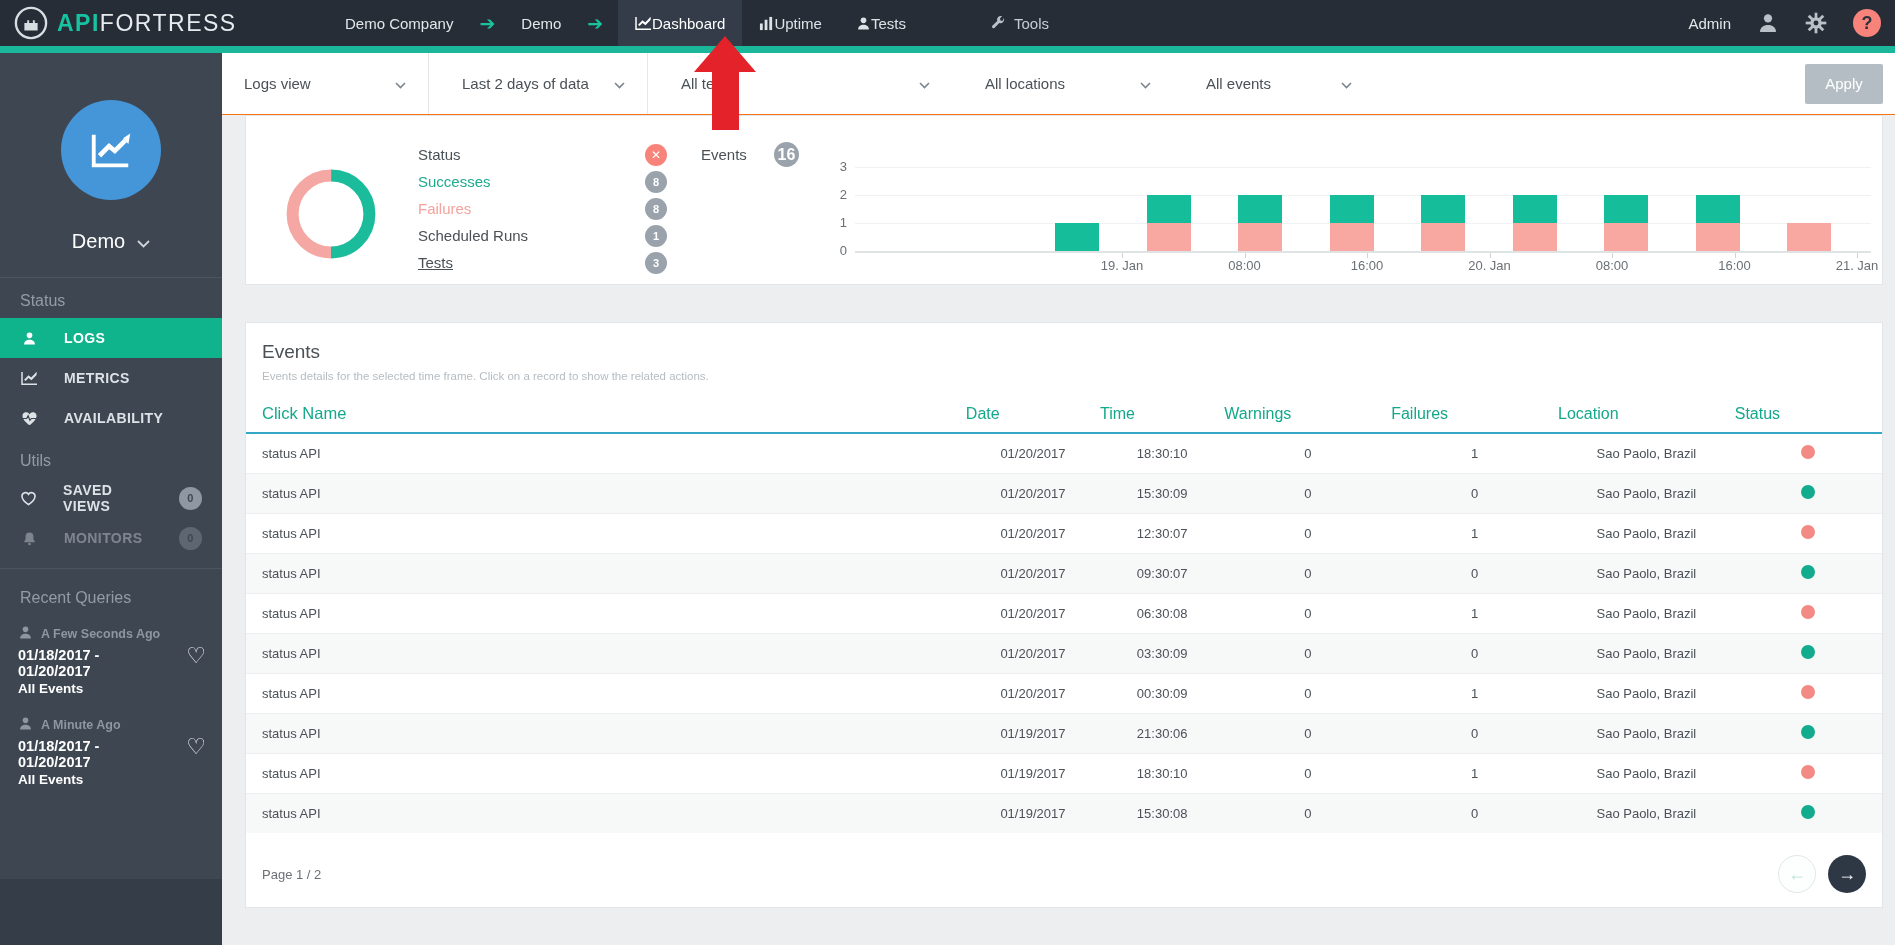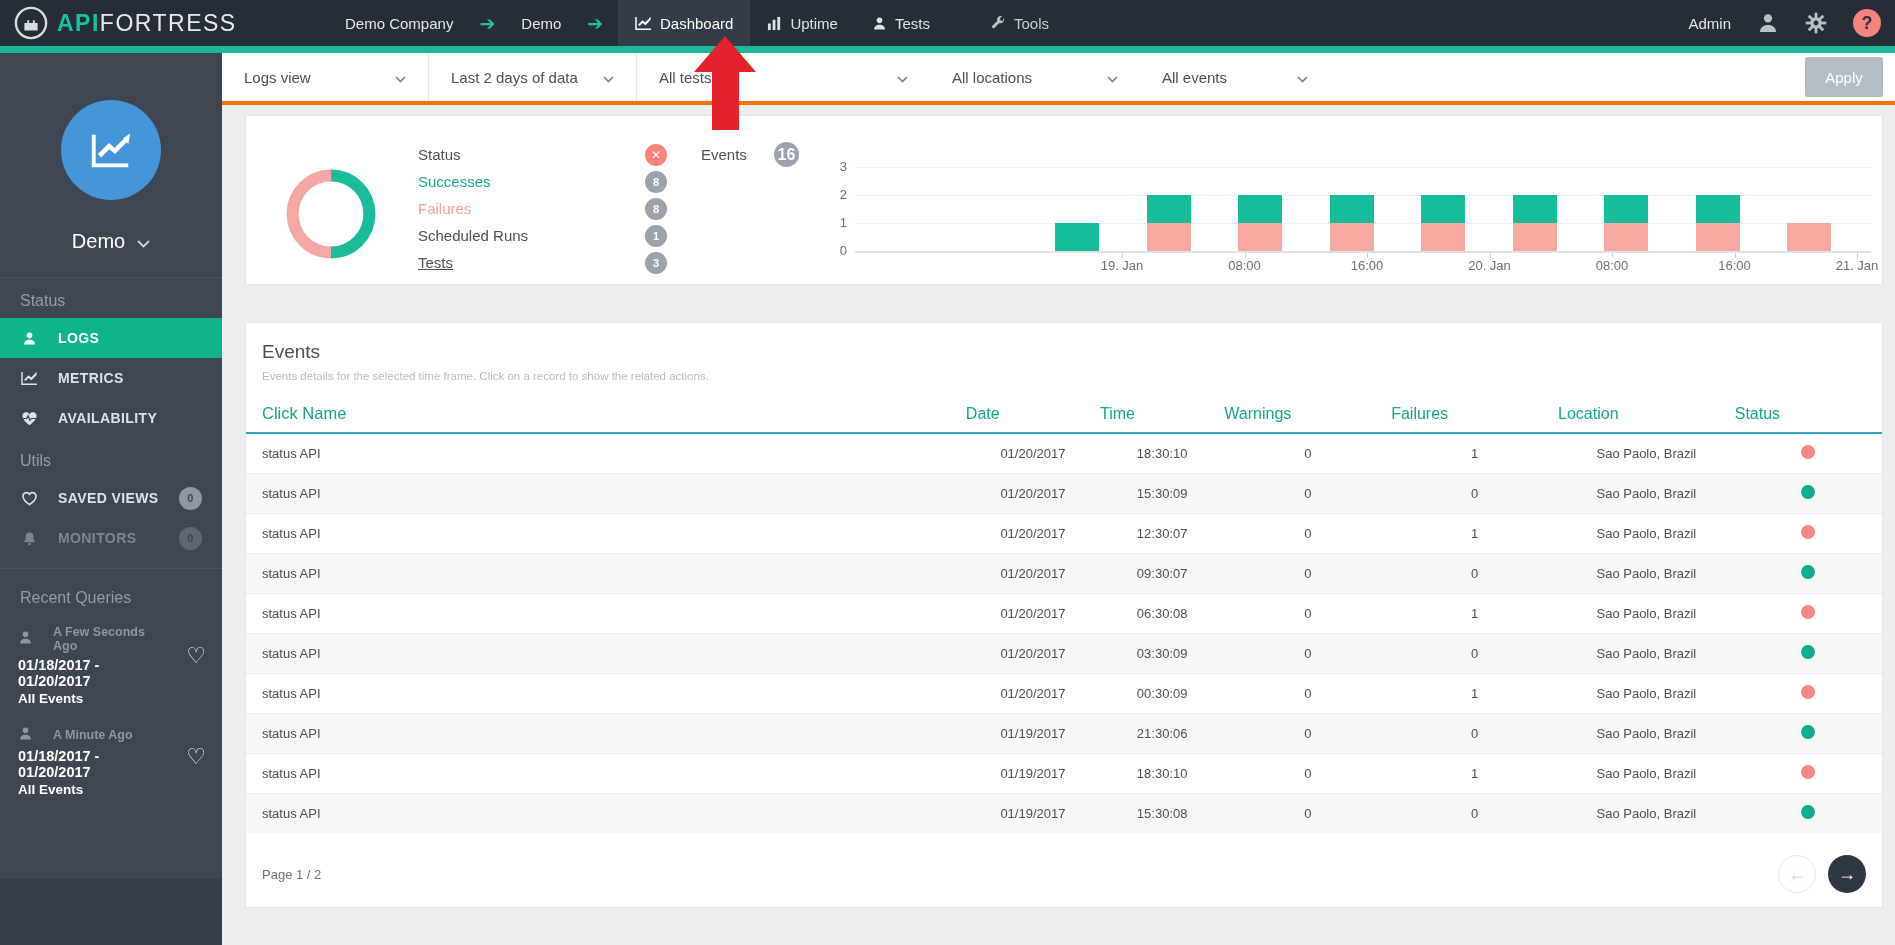--- a/index.html
+++ b/index.html
@@ -12,55 +12,55 @@
   
   .navbar { position:absolute; top:0; left:0; right:0; height:46px; background:#262d37; z-index:10; color:#dde2e7; }
   .logo { position:absolute; left:14px; top:0; height:46px; display:flex; align-items:center; gap:9px; }
   .logo-mark { width:34px; height:34px; }
   .logo-text { font-size:23px; letter-spacing:1.5px; font-weight:bold; color:#eef1f3; }
   .logo-text .api { color:#17c2a0; }
   .logo-text .fortress { font-weight:normal; color:#e7ebee; }
   .crumbs { position:absolute; left:345px; top:0; height:46px; display:flex; align-items:center; gap:26px; font-size:15px; color:#e3e7ea; }
   .crumb-arrow { color:#1cc29e; font-size:19px; font-weight:bold; }
   .nav-tabs { position:absolute; left:618px; top:0; height:46px; display:flex; }
-  .nav-tab { height:46px; display:flex; align-items:center; gap:8px; padding:0 17px; font-size:15px; color:#dde2e7; cursor:pointer; }
+  .nav-tab { height:46px; display:flex; align-items:center; padding:0 17px; font-size:15px; color:#dde2e7; cursor:pointer; }
   .nav-tab.active { background:#333c48; color:#fff; }
   .nav-tab svg { display:block; }
   .nav-tools { position:absolute; left:990px; top:0; height:46px; display:flex; align-items:center; gap:8px; font-size:15px; color:#c7cdd3; }
   .nav-right { position:absolute; right:14px; top:0; height:46px; display:flex; align-items:center; gap:26px; }
   .nav-user-label { font-size:15px; color:#e3e7ea; }
   .nav-icon { color:#b9c0c7; display:flex; align-items:center; cursor:pointer; }
   .help-bubble { width:28px; height:28px; border-radius:50%; background:#f8837b; color:#2b323c; font-weight:bold; font-size:18px; display:flex; align-items:center; justify-content:center; cursor:pointer; }
   
   .teal-strip { position:absolute; top:46px; left:0; right:0; height:7px; background:#1ab79a; z-index:6; }
   
-  .filterbar { position:absolute; top:53px; left:222px; right:0; height:52px; background:#fff; border-bottom:4px solid #f97316; display:flex; align-items:stretch; z-index:5; }
+  .filterbar { position:absolute; top:53px; left:222px; right:0; height:62px; background:#fff; border-bottom:1px solid #f97316; display:flex; align-items:stretch; z-index:5;gap:11px; }
   .fselect { display:flex; align-items:center; justify-content:space-between; padding:0 22px; color:#4a5156; font-size:15px; cursor:pointer; }
   .fselect .chev { color:#7c858c; margin-left:18px; }
   .fs-0 { width:207px; border-right:1px solid #e5e8e9; }
   .fs-1 { width:208px; border-right:1px solid #e5e8e9; }
   .fs-2 { width:293px; }
   .fs-3 { width:210px; }
   .fs-4 { width:190px; }
   .apply-btn { margin-left:auto; align-self:center; margin-right:12px; width:78px; height:40px; background:#b4bdc3; color:#fff; font-size:15px; border:none; border-radius:2px; cursor:pointer; }
   
   .sidebar { position:absolute; top:53px; left:0; bottom:0; width:222px; background:#3e4651; color:#e7ebee; z-index:4; }
   .project { text-align:center; padding-top:47px; }
   .project-avatar { width:100px; height:100px; border-radius:50%; background:#4596d8; margin:0 auto; display:flex; align-items:center; justify-content:center; cursor:pointer; }
   .project-name { margin-top:30px; display:inline-flex; align-items:center; gap:12px; font-size:20px; color:#fff; cursor:pointer; }
   .side-div { border-top:1px solid rgba(255,255,255,0.08); margin-top:24px; }
   .side-section-header { padding:14px 20px 8px; font-size:16px; color:#939ca6; }
-  .side-item { height:40px; display:flex; align-items:center; gap:20px; padding:0 20px; font-size:14px; font-weight:bold; letter-spacing:0.4px; color:#dde2e7; cursor:pointer; }
+  .side-item { height:40px; display:flex; align-items:center; gap:26px; padding:0 20px; font-size:14px; font-weight:bold; letter-spacing:0.4px; color:#dde2e7; cursor:pointer; }
   .side-item.active { background:#10b48c; color:#fff; }
   .side-item.disabled { opacity:0.4; }
   .side-item .icon { width:18px; display:flex; justify-content:center; color:currentColor; }
   .side-badge { margin-left:auto; min-width:23px; height:23px; border-radius:50%; background:#8f98a2; color:#3e4651; font-size:11px; font-weight:bold; display:flex; align-items:center; justify-content:center; }
   .rq-header { padding:20px 20px 10px; font-size:16px; color:#939ca6; }
   .rq-item { position:relative; padding:8px 52px 12px 18px; cursor:pointer; }
-  .rq-title { display:flex; align-items:center; gap:20px; color:#8d96a1; font-size:12.5px; font-weight:bold; }
+  .rq-title { display:flex; align-items:center; gap:8px; color:#8d96a1; font-size:12.5px; font-weight:bold; }
   .rq-range { margin-top:4px; color:#fff; font-size:14.5px; font-weight:bold; }
   .rq-scope { margin-top:2px; color:#fff; font-size:13.5px; font-weight:bold; }
   .rq-heart { position:absolute; right:16px; top:26px; font-size:22px; color:#e7ebee; cursor:pointer; }
   .side-footer { position:absolute; left:0; right:0; bottom:0; height:66px; background:#353d48; }
   
   .summary-panel { position:absolute; left:245px; top:115px; width:1638px; height:170px; background:#fff; border:1px solid #e3e6e7; }
   .donut-wrap { position:absolute; left:37px; top:50px; width:96px; height:96px; }
   .stats { position:absolute; left:172px; top:25px; }
   .stat-row { height:27px; display:flex; align-items:center; font-size:15px; }
   .badge-col { position:absolute; left:399px; top:25px; }

